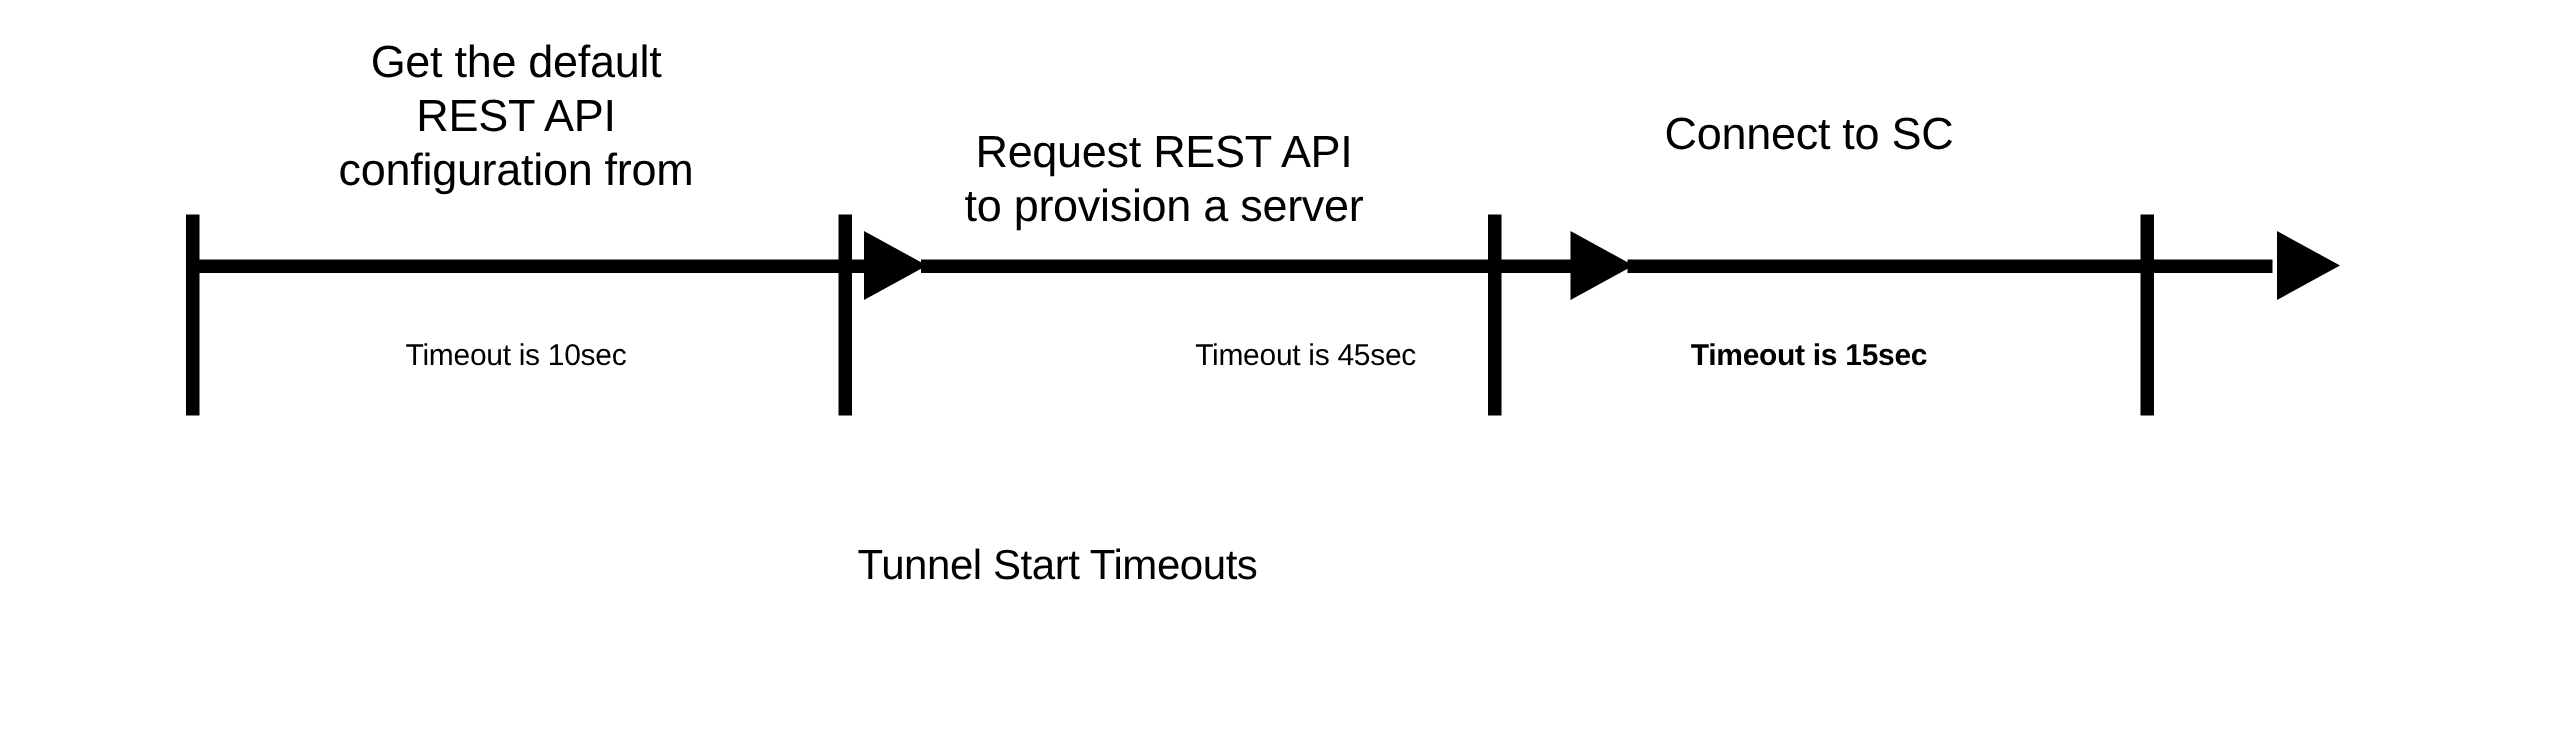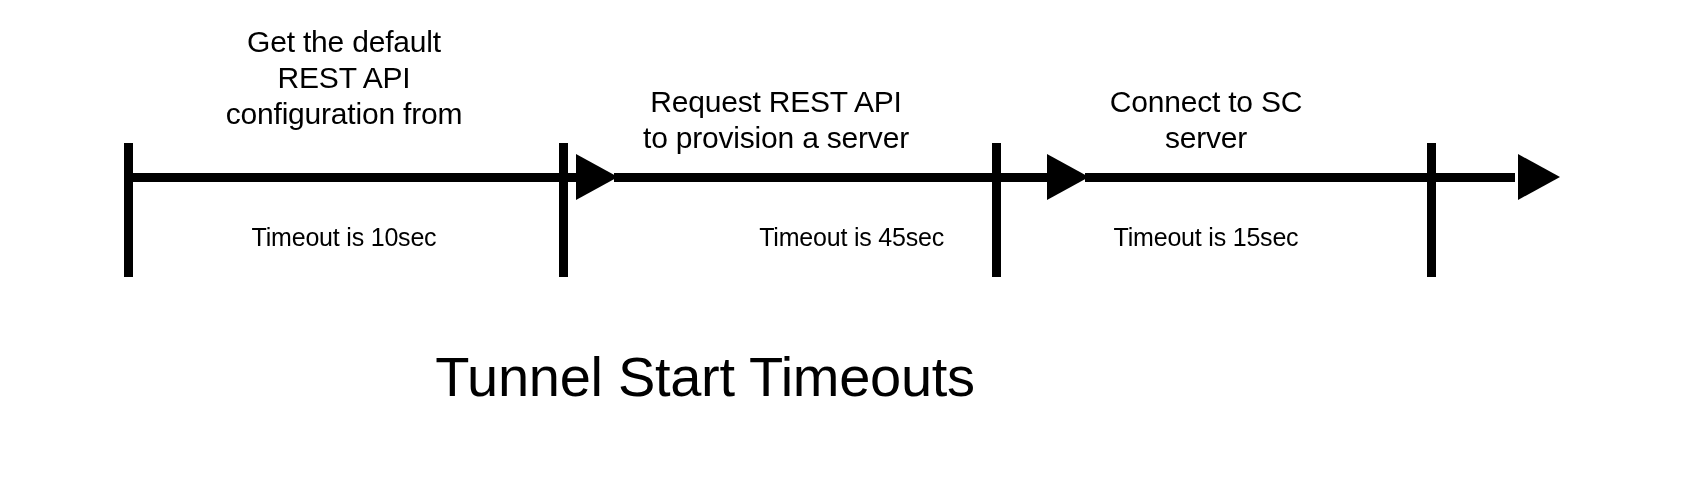--- a/index.html
+++ b/index.html
@@ -45,30 +45,30 @@
     font-size: 30px;
     line-height: 36px;
     letter-spacing: -0.2px;
     white-space: nowrap;
   }
   .seg-top-label .tl-line { display: block; }
 
   .seg-bottom-label {
     position: absolute;
     text-align: center;
-    font-size: 25px;
+    font-size: 20px;
     line-height: 36px;
     letter-spacing: -0.2px;
     white-space: nowrap;
   }
 
   .diagram-title {
     position: absolute;
     text-align: center;
-    font-size: 56px;
+    font-size: 28px;
     line-height: 50px;
     letter-spacing: -0.3px;
     white-space: nowrap;
   }
 </style>
 </head>
 <body>
 
 <div id="canvas">
 
@@ -91,21 +91,20 @@
     <span class="tl-line">configuration from</span>
   </div>
   <div class="seg-bottom-label" style="left:176px; top:219px; width:336px;">Timeout is 10sec</div>
 
   <div class="seg-top-label" style="left:608px; top:84px; width:336px;">
     <span class="tl-line">Request REST API</span>
     <span class="tl-line">to provision a server</span>
   </div>
   <div class="seg-bottom-label" style="left:608px; top:219px; width:336px;text-align:right;">Timeout is 45sec</div>
 
-  <div class="seg-top-label" style="left:1038px; top:84px; width:336px;">
+  <div class="seg-top-label" style="left:1038px; top:72px; width:336px;">
     <span class="tl-line">Connect to SC</span>
-    <span class="tl-line">server</span>
   </div>
-  <div class="seg-bottom-label" style="left:1038px; top:219px; width:336px;">Timeout is 15sec</div>
+  <div class="seg-bottom-label" style="left:1038px; top:219px; width:336px;font-weight:bold;">Timeout is 15sec</div>
 
   <div class="diagram-title" style="left:405px; top:352px; width:600px;">Tunnel Start Timeouts</div>
 
 </div>
 
 </body></html>

